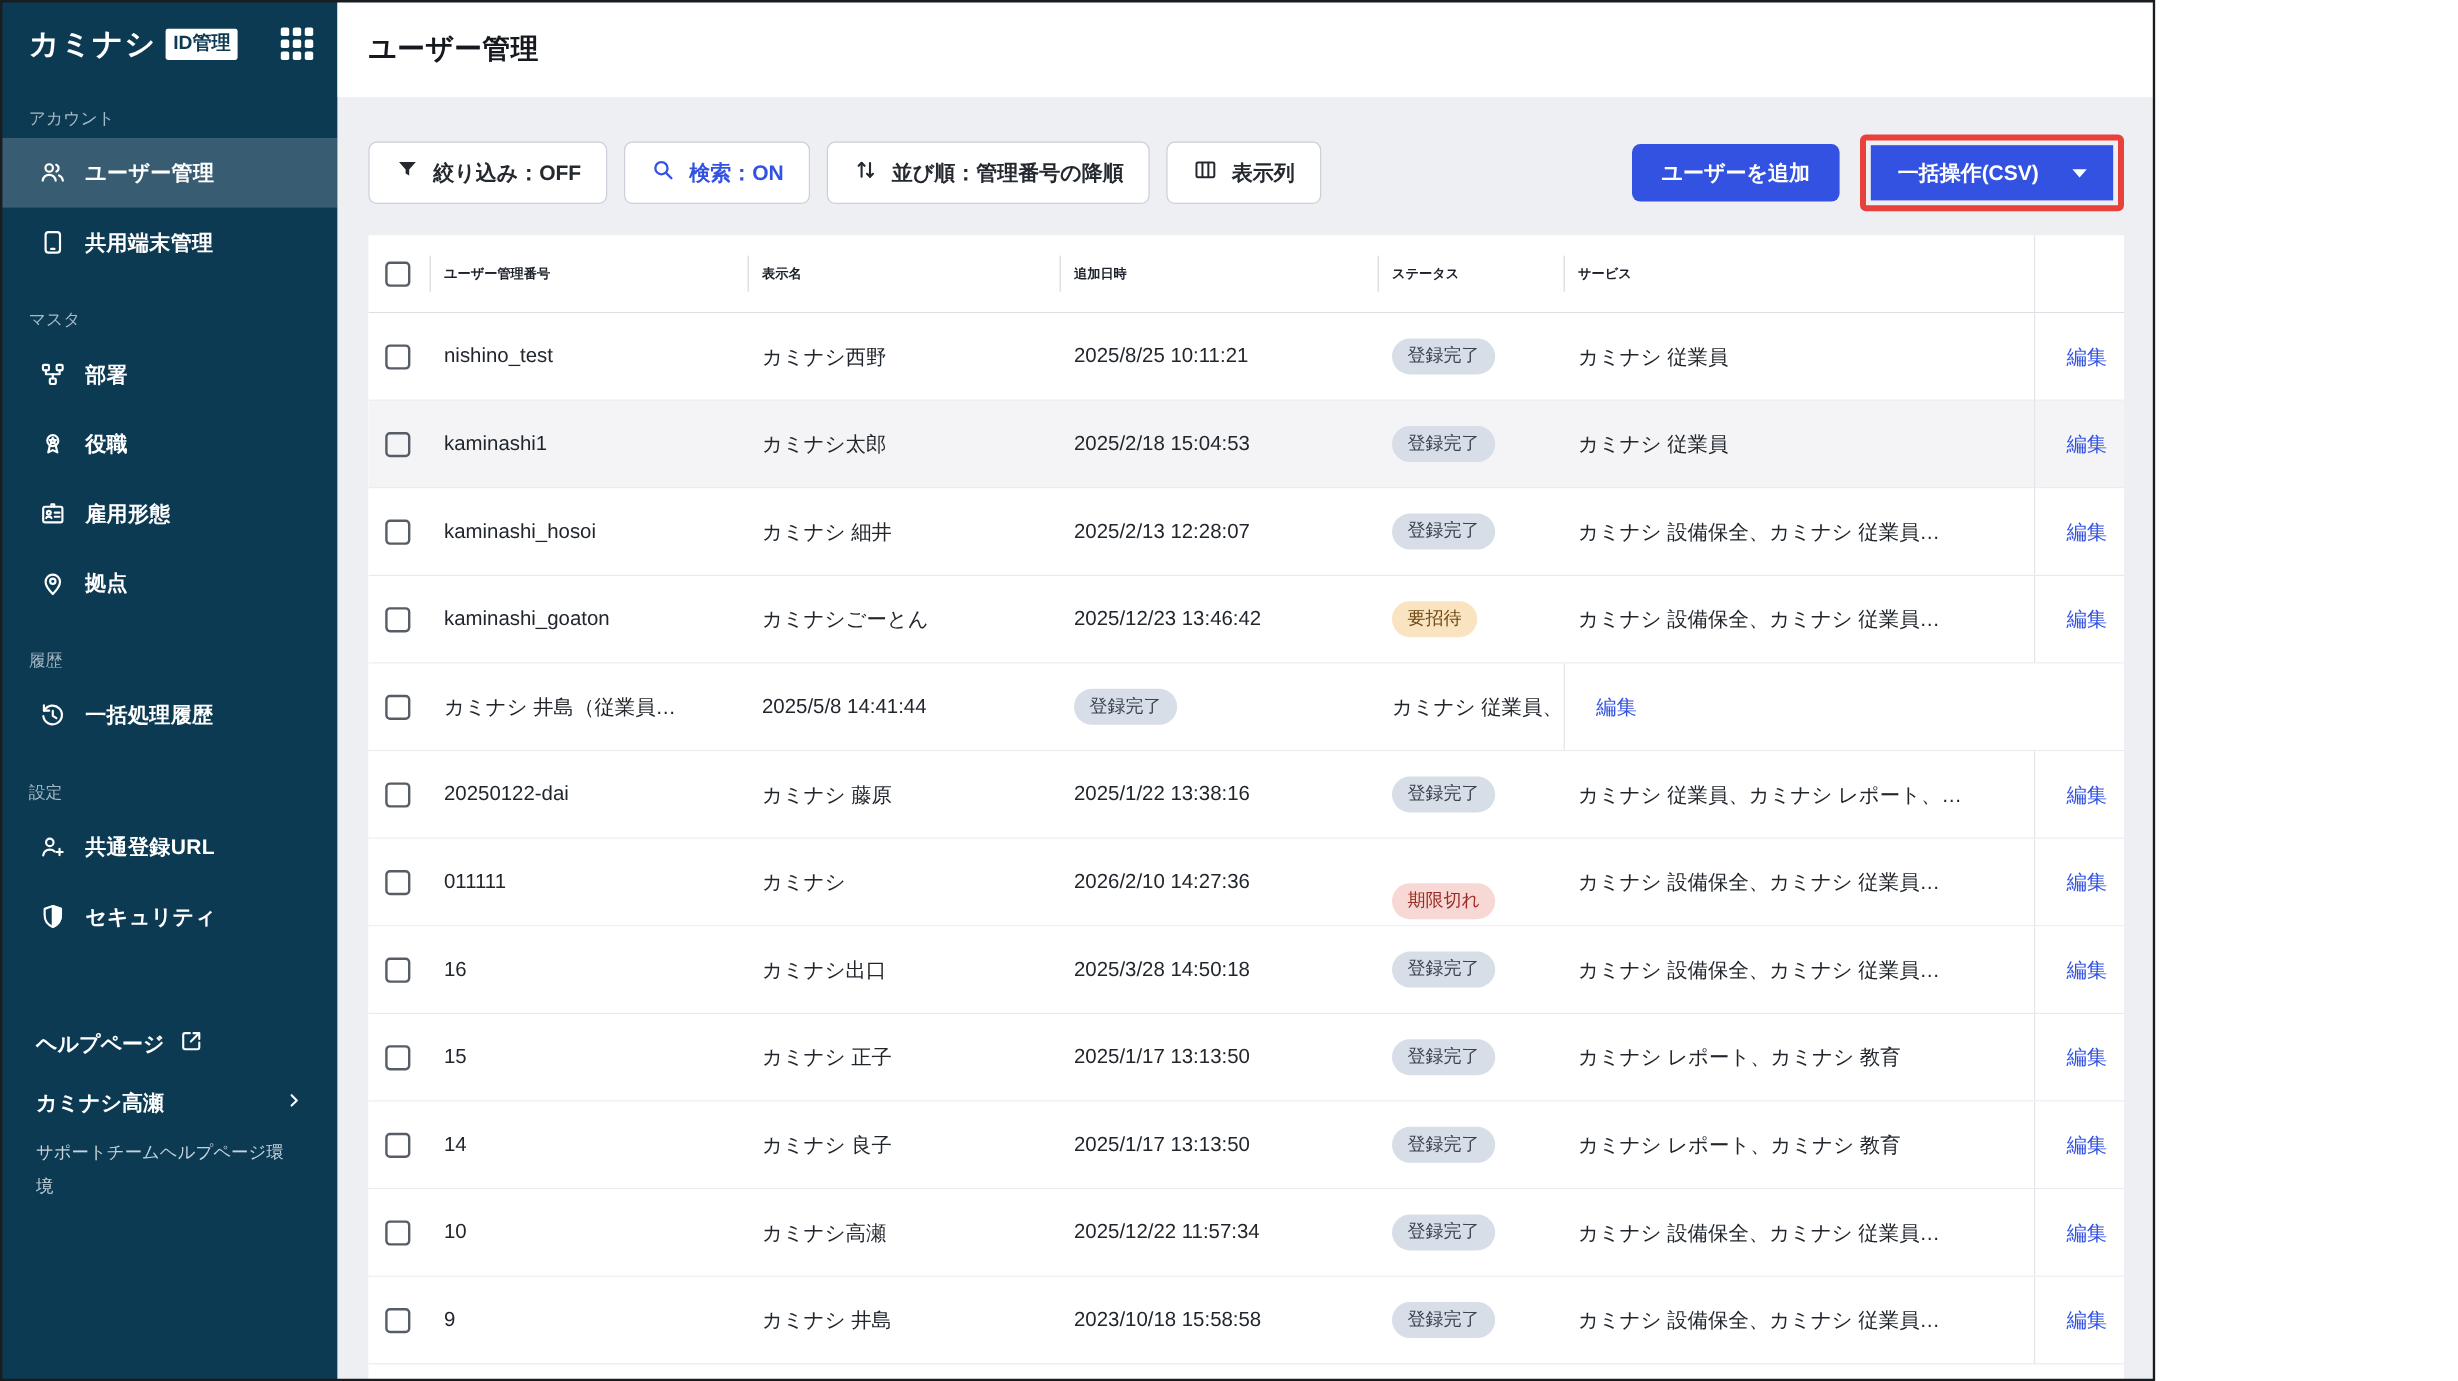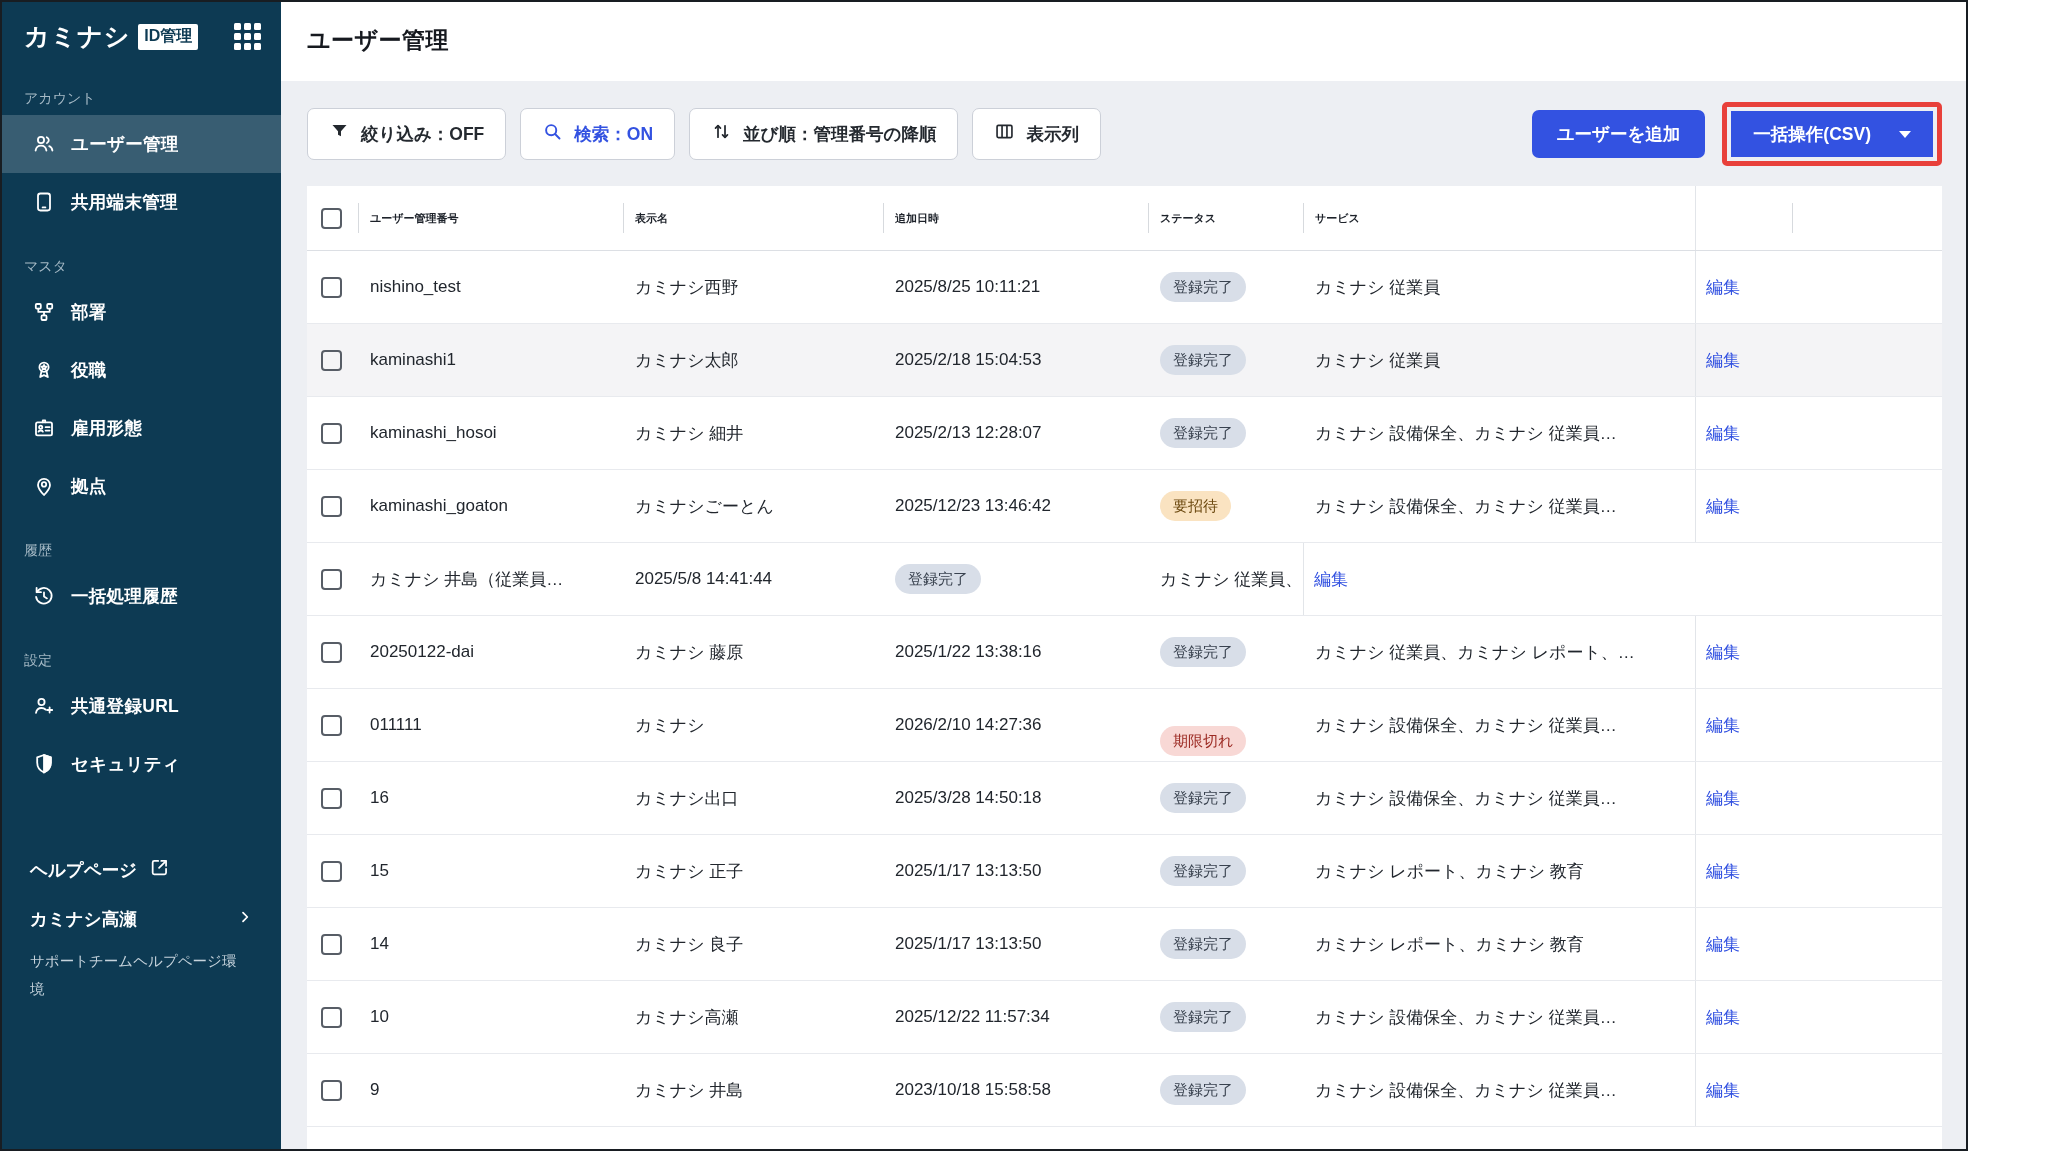--- a/index.html
+++ b/index.html
@@ -1,19 +1,19 @@
 <!DOCTYPE html>
 <html style="--accent: #3352e1; --sidebar: #0d3a53; --highlight: #e8403a; --st-complete-bg: #d8dee8; --st-complete-fg: #39424f; --st-invite-bg: #fae3c1; --st-invite-fg: #6d4a10; --st-expired-bg: #f8d8d5; --st-expired-fg: #9c2b24;"><head>
 <meta charset="utf-8">
 <style>
   html,body { margin:0; padding:0; background:#ffffff; }
   * { box-sizing:border-box; }
   body { font-family:"Liberation Sans","DejaVu Sans",sans-serif; }
 
-  #screen { width:1968px; height:1151px; position:relative; display:flex; overflow:hidden; background:#404040; }
+  #screen { width:1796px; height:1151px; position:relative; display:flex; overflow:hidden; background:#404040; }
   #screen::after { content:''; position:absolute; inset:0; box-shadow:inset 0 0 0 2px #181d22; pointer-events:none; z-index:60; }
 
   
   .sidebar { width:281px; flex:0 0 281px; background:var(--sidebar,#0d3a53); color:#fff; display:flex; flex-direction:column; z-index:1; }
   .logo-row { display:flex; align-items:center; padding:20px 20px 10px 24px; }
   .logo-text { font-size:25px; font-weight:800; letter-spacing:1px; }
   .logo-badge { background:#ffffff; color:var(--sidebar,#0d3a53); font-size:16px; font-weight:800; padding:2px 6px 3px; margin-left:8px; border-radius:2px; }
   .grid-icon { margin-left:auto; display:grid; grid-template-columns:repeat(3,7px); grid-gap:3px; cursor:pointer; }
   .grid-icon i { width:7px; height:7px; background:#fff; border-radius:1.5px; display:block; }
 
@@ -28,42 +28,42 @@
   .help-row svg { width:21px; height:21px; }
   .account-row { display:flex; align-items:center; justify-content:space-between; font-size:17.5px; font-weight:700; height:52px; cursor:pointer; padding-right:6px; }
   .account-row svg { width:16px; height:16px; }
   .env-note { font-size:14.5px; color:#c6d3dc; line-height:1.95; width:220px; margin-top:2px; }
 
   
   .main { flex:1; min-width:0; display:flex; flex-direction:column; background:#edeff3; }
   .page-head { background:#ffffff; height:81px; display:flex; align-items:center; padding:0 26px; }
   .page-title { font-size:23px; font-weight:700; color:#16191f; letter-spacing:.5px; }
 
-  .toolbar { display:flex; align-items:center; gap:14px; padding:21px 26px 20px; }
+  .toolbar { display:flex; align-items:center; gap:14px; padding:31px 26px 20px; }
   .tbtn { display:inline-flex; align-items:center; gap:11px; background:#fff; border:1px solid #ccd0d8; border-radius:7px; height:52px; padding:0 21px; font-size:17.5px; font-weight:700; color:#24292f; cursor:pointer; font-family:inherit; }
   .tbtn svg { width:21px; height:21px; }
   .tbtn.search { color:var(--accent,#3352e1); }
   .toolbar-right { margin-left:auto; display:flex; align-items:center; gap:17px; }
   .primary-btn { background:var(--accent,#3352e1); color:#fff; border:none; border-radius:7px; height:48px; padding:0 25px; font-size:17.5px; font-weight:700; cursor:pointer; font-family:inherit; }
   .bulk-wrap { border:5px solid var(--highlight,#e8403a); border-radius:5px; padding:4px; }
   .bulk-btn { display:inline-flex; align-items:center; gap:28px; height:46px; border-radius:0; padding:0 22px; }
   .caret { width:0; height:0; border-left:6px solid transparent; border-right:6px solid transparent; border-top:7px solid #fff; display:inline-block; }
 
   
   .table-wrap { margin:0 26px; background:#fff; flex:1; overflow:hidden; }
   .tgrid { display:grid; grid-template-columns:51px 265px 260px 265px 155px 392px 97px 1fr; align-items:center; }
   .thead { height:65px; border-bottom:1px solid #dcdfe4; font-size:11px; font-weight:700; color:#1d222a; }
   .th { position:relative; padding:0 12px; height:100%; display:flex; align-items:center; white-space:nowrap; }
   .th.tick::before { content:''; position:absolute; left:0; top:50%; transform:translateY(-50%); width:1px; height:30px; background:#d7dade; }
   .trow { height:73px; border-bottom:1px solid #e8eaee; font-size:17px; color:#21262d; cursor:pointer; background:#fff; }
   .trow.hl { background:#f4f4f6; }
   .td { padding:0 12px; white-space:nowrap; overflow:hidden; height:100%; display:flex; align-items:center; }
   .c-check { padding-left:14px; }
   .checkbox { width:21px; height:21px; border:2.5px solid #575d66; border-radius:4px; background:transparent; flex:0 0 21px; cursor:pointer; }
-  .c-edit { border-left:1px solid #e2e5e9; padding-left:10px; }
+  .c-edit { border-left:1px solid #e2e5e9; padding-left:26px; }
   .pill { padding:5px 13px; border-radius:15px; font-size:15px; font-weight:500; line-height:1.35; }
   .pill.complete { background:var(--st-complete-bg,#d8dee8); color:var(--st-complete-fg,#39424f); }
   .pill.invite   { background:var(--st-invite-bg,#fae3c1);   color:var(--st-invite-fg,#6d4a10); }
   .pill.expired  { background:var(--st-expired-bg,#f8d8d5);  color:var(--st-expired-fg,#9c2b24);margin-top:32px; }
   .edit-link { color:var(--accent,#3352e1); font-weight:500; text-decoration:none; cursor:pointer; }
 </style>
 </head>
 <body>
 
 <div id="screen">

